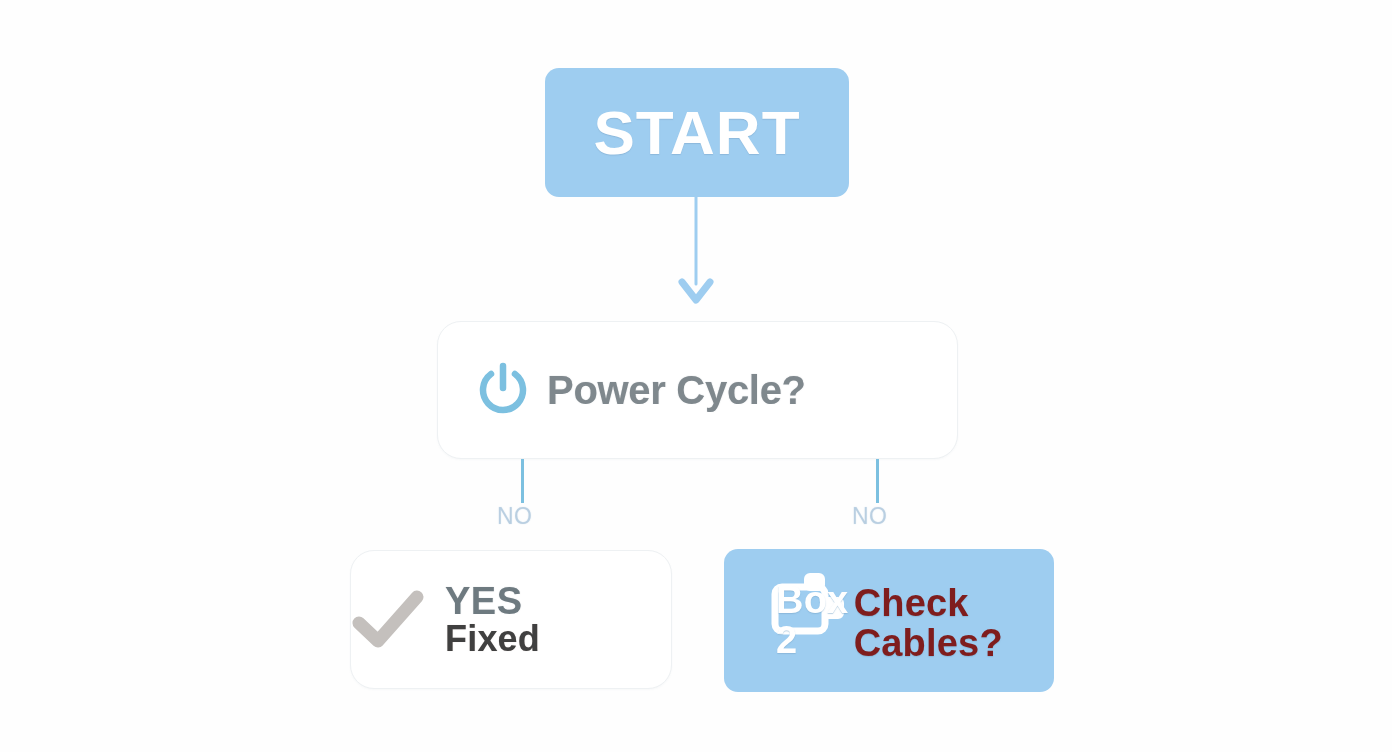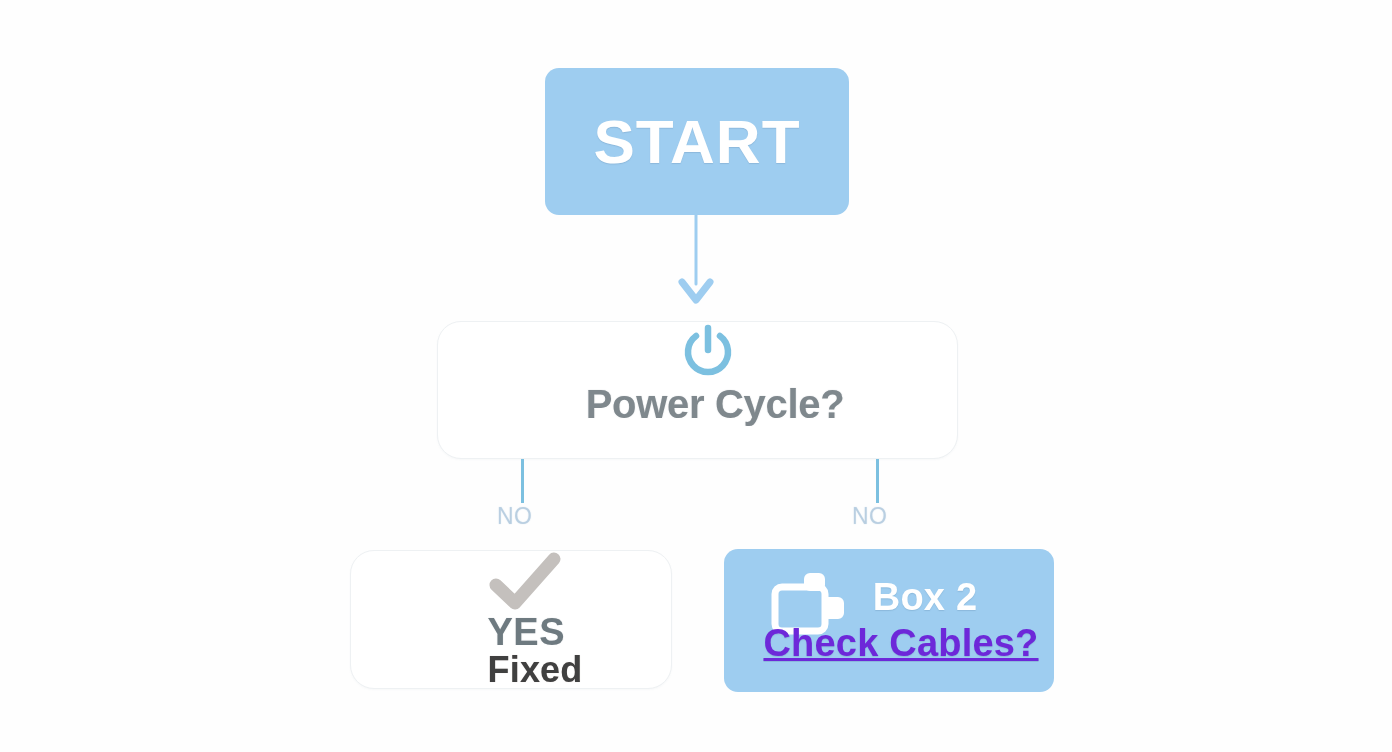--- a/index.html
+++ b/index.html
@@ -46,29 +46,28 @@
   .node-blue {
     background: #9ecdf0;
     border-radius: 14px;
   }
 
   .node-card {
     background: #ffffff;
     border: 1px solid #eef1f3;
     border-radius: 24px;
     box-shadow: 0 1px 2px rgba(120, 140, 160, 0.05);
-    flex-direction: column;
   }
 
   
   #start-node {
     left: 545px;
     top: 68px;
     width: 304px;
-    height: 147px;
+    height: 129px;
   }
   #start-label {
     font-size: 62px;
     font-weight: bold;
     color: #ffffff;
     letter-spacing: 1px;
     text-shadow: 0 1px 1px rgba(120, 160, 195, 0.45);
     line-height: 1;
   }
 
@@ -125,21 +124,20 @@
   #edge-left-label  { left: 497px; top: 503px; }
   #edge-right-label { left: 852px; top: 503px; }
 
   
   #yes-node {
     left: 350px;
     top: 550px;
     width: 322px;
     height: 139px;
     justify-content: flex-start;
-    padding-left: 48px;
   }
   #check-icon {
     width: 74px;
     height: 62px;
     flex: 0 0 auto;
     margin-right: 20px;
   }
   #yes-text-block {
     display: flex;
     flex-direction: column;
@@ -171,47 +169,46 @@
   }
   #plug-icon {
     position: absolute;
     left: 46px;
     top: 24px;
     width: 92px;
     height: 62px;
   }
   #box2-text-block {
     position: absolute;
-    left: 12px;
+    left: 4px;
     top: 0;
     width: 100%;
     height: 100%;
     display: flex;
-    flex-direction: column;
+    flex-direction: row;
     align-items: center;
     justify-content: center;
     line-height: 1.04;
     pointer-events: none;
   }
   #box2-line1 {
     font-size: 38px;
     font-weight: bold;
     color: #ffffff;
     letter-spacing: 0.2px;
     text-shadow: 0 1px 1px rgba(120,165,200,0.5);
     margin-left: 48px;
   }
   #box2-line2 {
     font-size: 38px;
     font-weight: bold;
-    color: #6d28d9;
+    color: #7f1d1d;
     letter-spacing: 0.2px;
     text-shadow: 0 1px 1px rgba(120,165,200,0.5);
     margin-top: 6px;
-    text-decoration: underline;
   }
 </style>
 </head>
 <body>
 
 <div id="canvas">
 
   <div class="ghost-strip">                                                                                                                                    </div>
 
   <div class="node node-blue" id="start-node">

